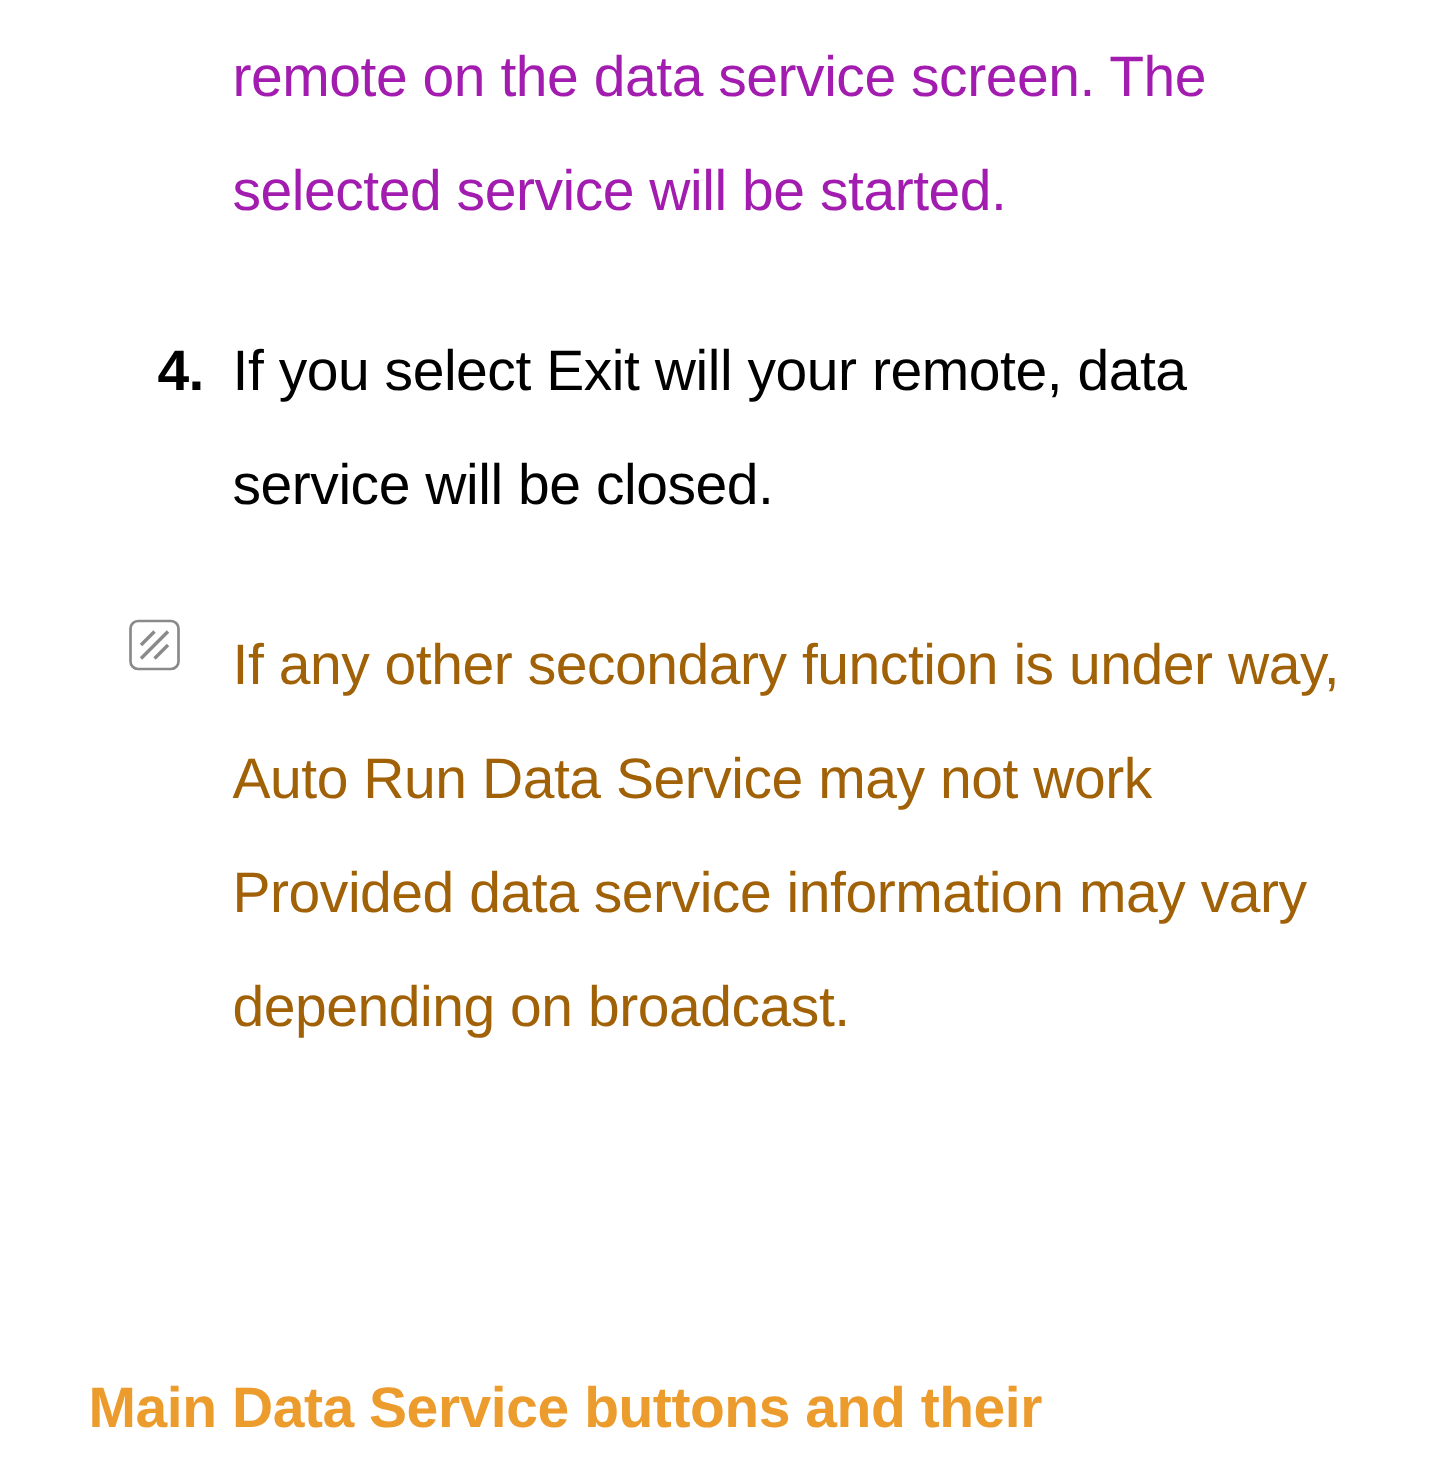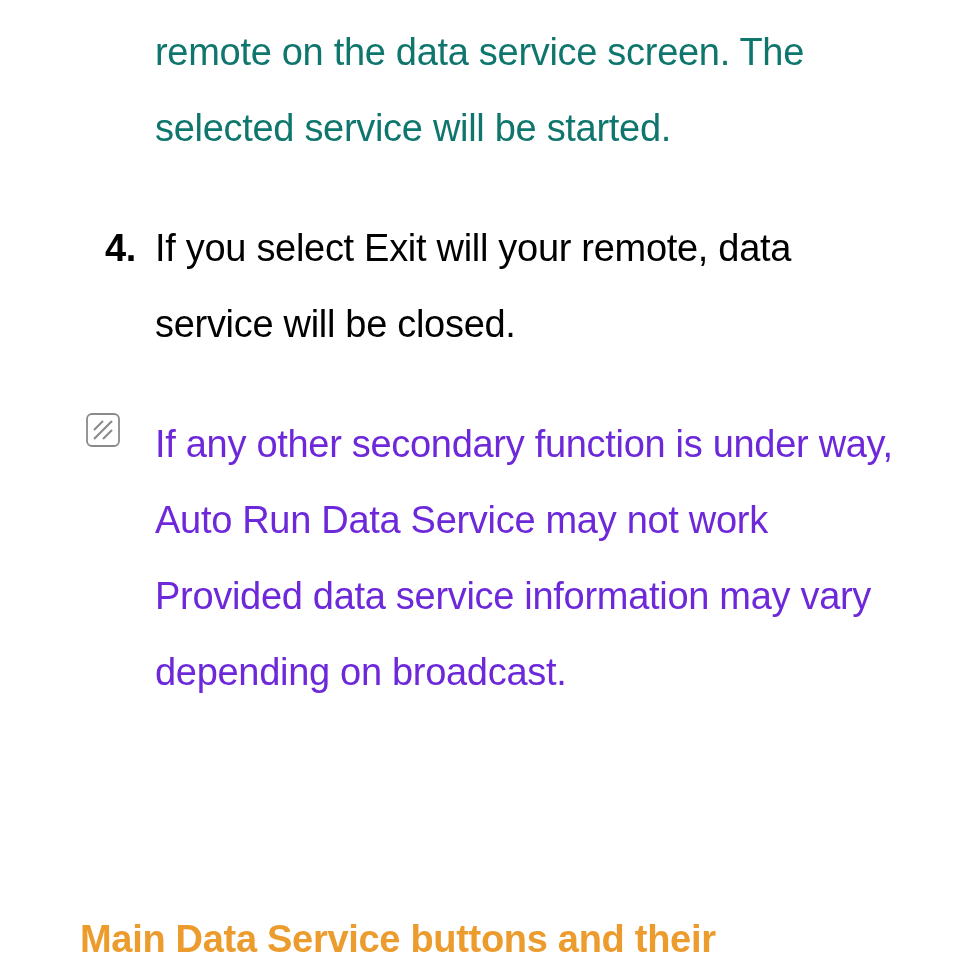--- a/index.html
+++ b/index.html
@@ -12,21 +12,21 @@
       background: #ffffff;
       width: 954px;
       height: 977px;
       position: relative;
       overflow: hidden;
     }
     .content {
       padding: 0;
     }
     .para-1 {
-      color: #0f766e;
+      color: #a21caf;
       font-size: 38px;
       line-height: 2.0;
       padding-left: 155px;
       padding-right: 40px;
       padding-top: 14px;
       letter-spacing: -0.3px;
     }
     .item-4 {
       display: flex;
       margin-top: 44px;
@@ -58,30 +58,30 @@
       width: 36px;
       height: 36px;
       margin-top: 6px;
       margin-right: 34px;
     }
     .note-icon svg {
       width: 100%;
       height: 100%;
     }
     .note-text {
-      color: #6d28d9;
+      color: #a16207;
       font-size: 38px;
       line-height: 2.0;
       letter-spacing: -0.3px;
     }
     .section-heading {
       color: #ec9b2d;
       font-size: 38px;
       font-weight: bold;
-      padding-left: 80px;
+      padding-left: 59px;
       position: absolute;
       bottom: 16px;
       letter-spacing: -0.3px;
     }
   </style>
 </head>
 <body>
 
 <div class="content">
   <div class="para-1">remote on the data service screen. The selected service will be started.</div>

